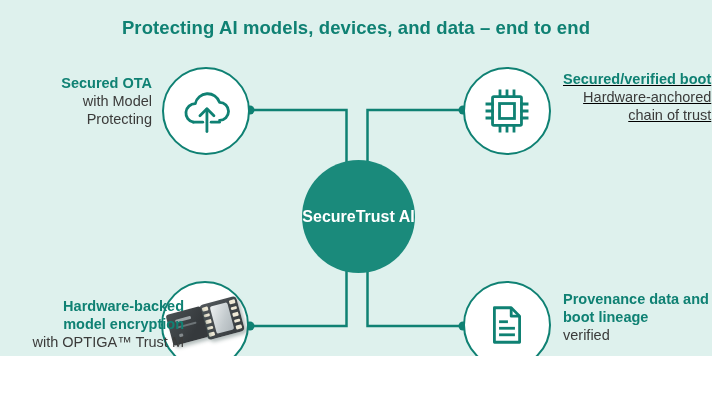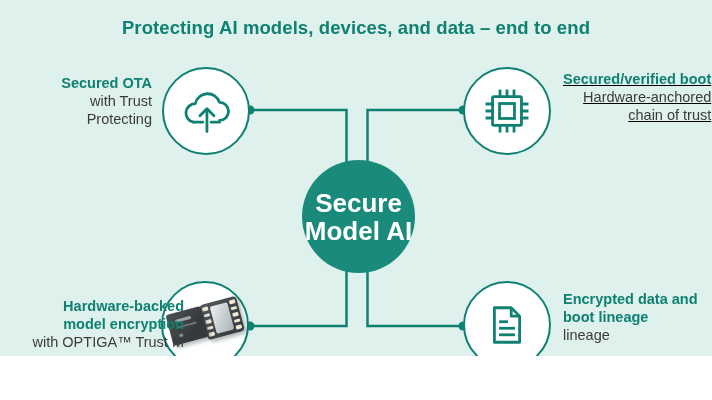--- a/index.html
+++ b/index.html
@@ -36,22 +36,22 @@
   }
   .node-circle svg{color:var(--accent-teal);}
   .nc-tl{left:162px;top:67px;}
   .nc-tr{left:463px;top:67px;}
   .nc-bl{left:161px;top:281px;}
   .nc-br{left:463px;top:281px;}
   .center-circle{
     position:absolute;left:302px;top:160px;
     width:113px;height:113px;border-radius:50%;
     background:var(--center-circle-fill);
-    display:flex;flex-direction:column;align-items:center;justify-content:center;
-    color:#fff;font-weight:bold;font-size:26px;line-height:28px;
+    display:flex;flex-direction:row;align-items:center;justify-content:center;
+    color:#fff;font-weight:bold;font-size:16px;line-height:28px;
     text-align:center;
   }
   .label{
     position:absolute;
     font-size:14.5px;line-height:18px;white-space:nowrap;
   }
   .label .t{color:var(--accent-teal);font-weight:bold;}
   .label .b{color:var(--dark-text);}
   .lbl-tl{right:560px;top:74px;text-align:right;margin-left:44px;}
   .lbl-tr{left:563px;top:70px;text-align:right;text-decoration:underline;}
@@ -159,40 +159,40 @@
       <path d="M16.5 11.5 H34.5 L43.5 20.5 V48.5 H16.5 Z"></path>
       <path d="M34.5 11.5 V20.5 H43.5"></path>
       <path d="M23 26.5 H29.5" stroke-linecap="square"></path>
       <path d="M23 33.5 H37" stroke-linecap="square"></path>
       <path d="M23 40.5 H37" stroke-linecap="square"></path>
     </svg>
   </div>
 
   <div class="center-circle">
     <span>Secure</span>
-    <span>Model AI</span>
+    <span>Trust AI</span>
   </div>
 
   <div class="label lbl-tl">
     <div class="t">Secured OTA</div>
-    <div class="b">with Trust</div>
+    <div class="b">with Model</div>
     <div class="b">Protecting</div>
   </div>
 
   <div class="label lbl-tr">
     <div class="t">Secured/verified boot</div>
     <div class="b">Hardware-anchored</div>
     <div class="b">chain of trust</div>
   </div>
 
   <div class="label lbl-bl">
     <div class="t">Hardware-backed</div>
     <div class="t">model encryption</div>
     <div class="b">with OPTIGA™ Trust M</div>
   </div>
 
   <div class="label lbl-br">
-    <div class="t">Encrypted data and</div>
+    <div class="t">Provenance data and</div>
     <div class="t">boot lineage</div>
-    <div class="b">lineage</div>
+    <div class="b">verified</div>
   </div>
 
 </div>
 
 </body></html>

